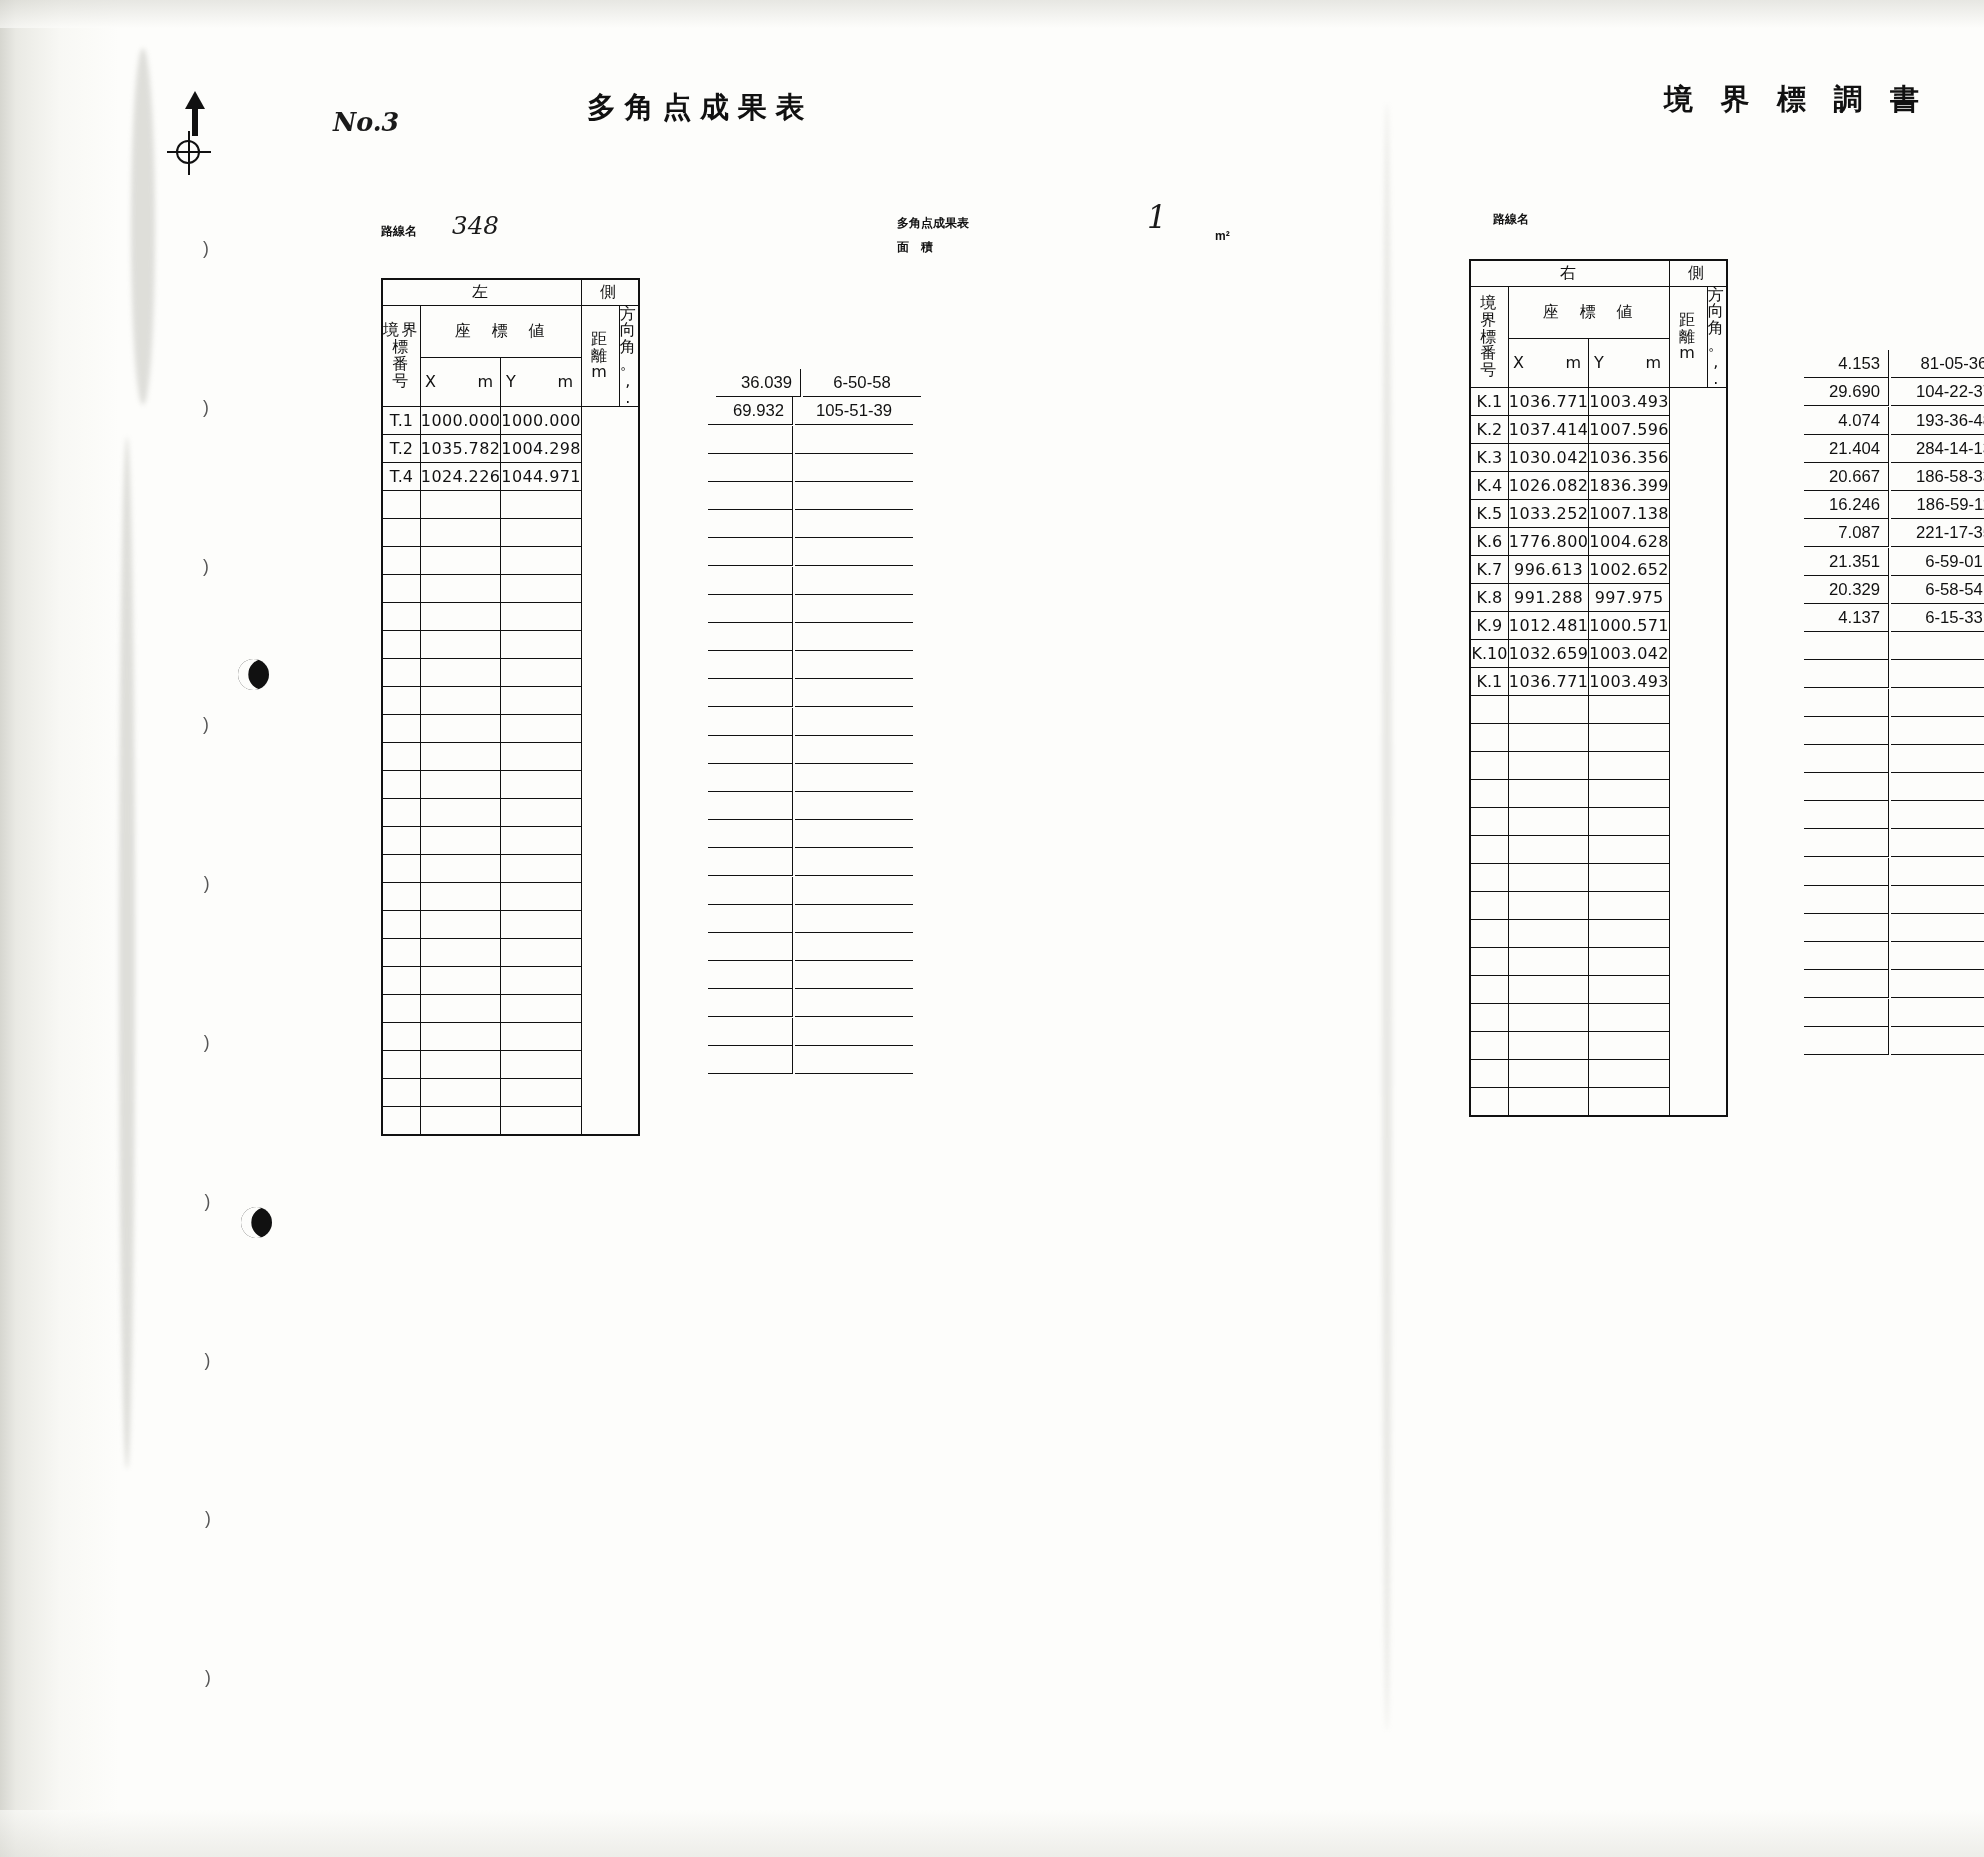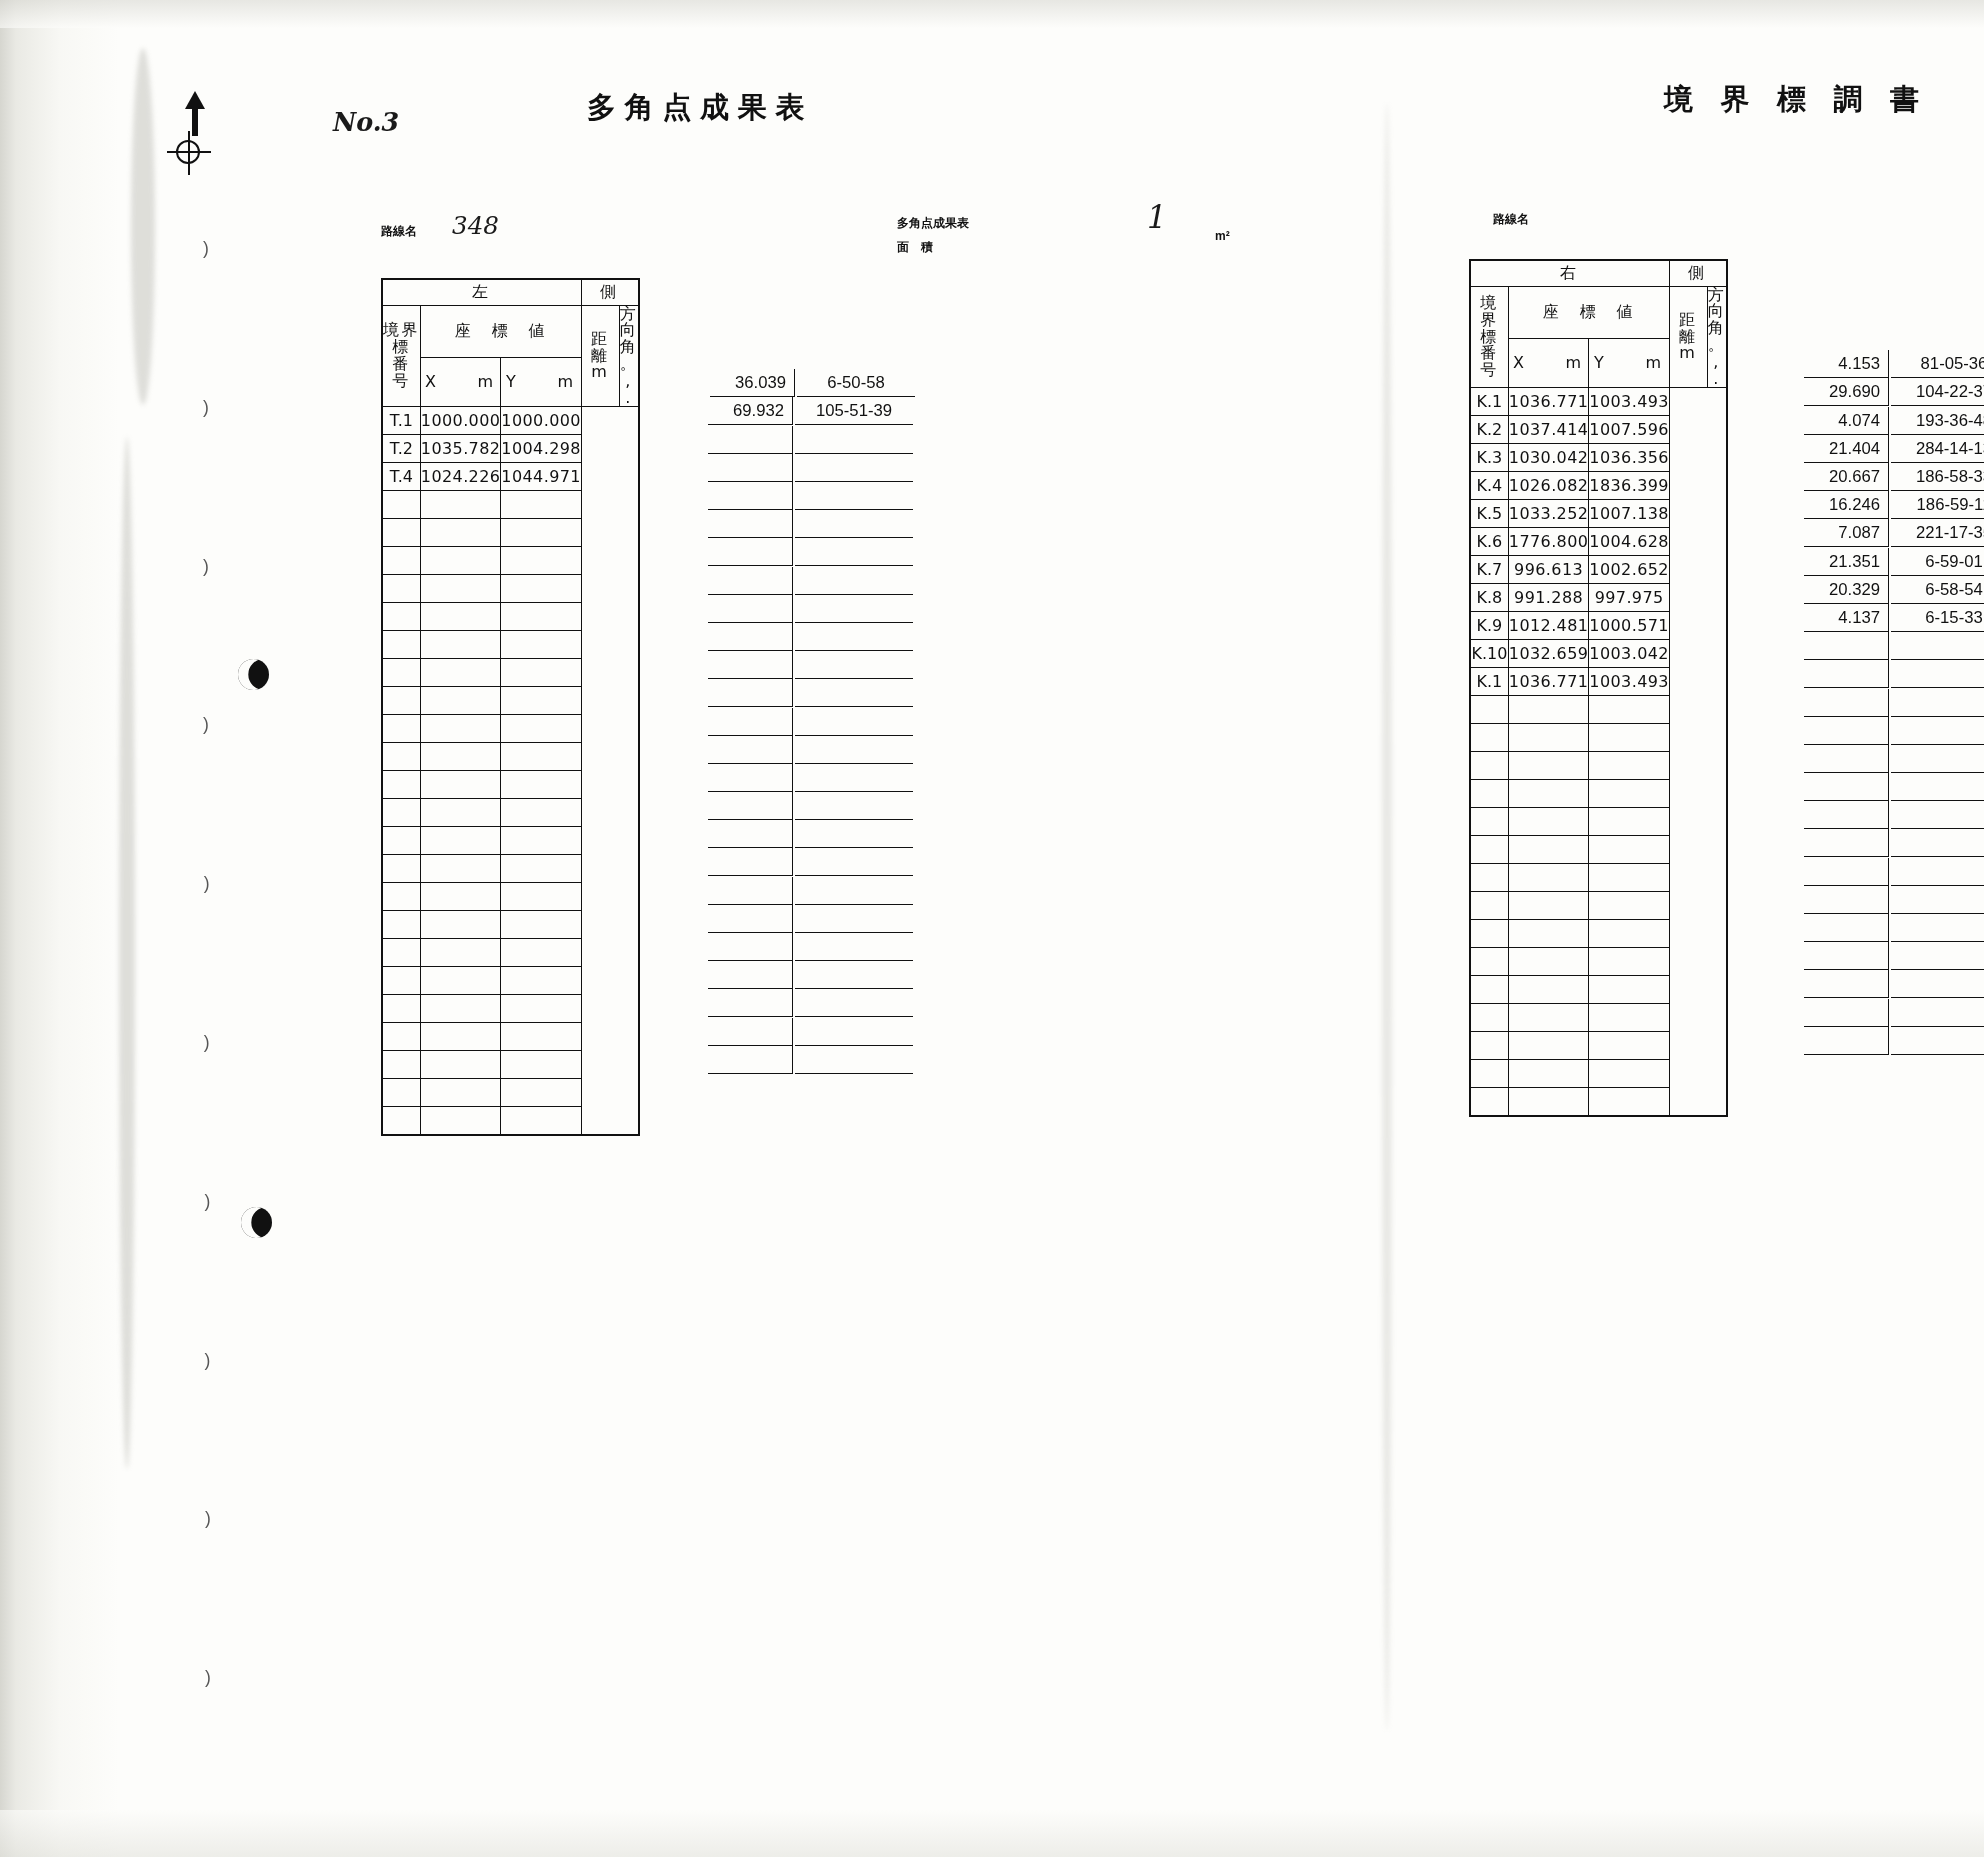--- a/index.html
+++ b/index.html
@@ -391,21 +391,21 @@
               <td class="num"></td>
             </tr>
             <tr class="datarow">
               <td class="lbl"></td>
               <td class="num"></td>
               <td class="num"></td>
             </tr>
           </tbody>
         </table>
         <div style="position: absolute; left: 327px; top: 77px; width: 204px;">
-          <div style="position:absolute;left:2px;top:14.3px;width:204px;height:28px;">
+          <div style="position:absolute;left:8px;top:14.3px;width:204px;height:28px;">
             <div class="mid" style="position:absolute;left:0;top:0;width:85px;height:28px;border-bottom:1.2px solid #111;border-right:1.2px solid #111;display:flex;align-items:center;justify-content:flex-end;padding-right:8px;box-sizing:border-box;background:#fdfdfb;">36.039</div>
             <div class="mid" style="position:absolute;left:87px;top:0;width:118px;height:28px;border-bottom:1.2px solid #111;display:flex;align-items:center;justify-content:center;box-sizing:border-box;background:#fdfdfb;">6-50-58</div>
           </div>
           <div style="position:absolute;left:0;top:42px;width:204px;height:28px;">
             <div class="mid" style="position:absolute;left:0;top:0;width:85px;height:28px;border-bottom:1.2px solid #111;border-right:1.2px solid #111;display:flex;align-items:center;justify-content:flex-end;padding-right:8px;box-sizing:border-box;background:#fdfdfb;">69.932</div>
             <div class="mid" style="position:absolute;left:87px;top:0;width:118px;height:28px;border-bottom:1.2px solid #111;display:flex;align-items:center;justify-content:center;box-sizing:border-box;background:#fdfdfb;">105-51-39</div>
           </div>
           <div style="position:absolute;left:0;top:71px;width:204px;height:28px;">
             <div class="mid" style="position:absolute;left:0;top:0;width:85px;height:28px;border-bottom:1.2px solid #111;border-right:1.2px solid #111;display:flex;align-items:center;justify-content:flex-end;padding-right:8px;box-sizing:border-box;background:#fdfdfb;"></div>
             <div class="mid" style="position:absolute;left:87px;top:0;width:118px;height:28px;border-bottom:1.2px solid #111;display:flex;align-items:center;justify-content:center;box-sizing:border-box;background:#fdfdfb;"></div>

